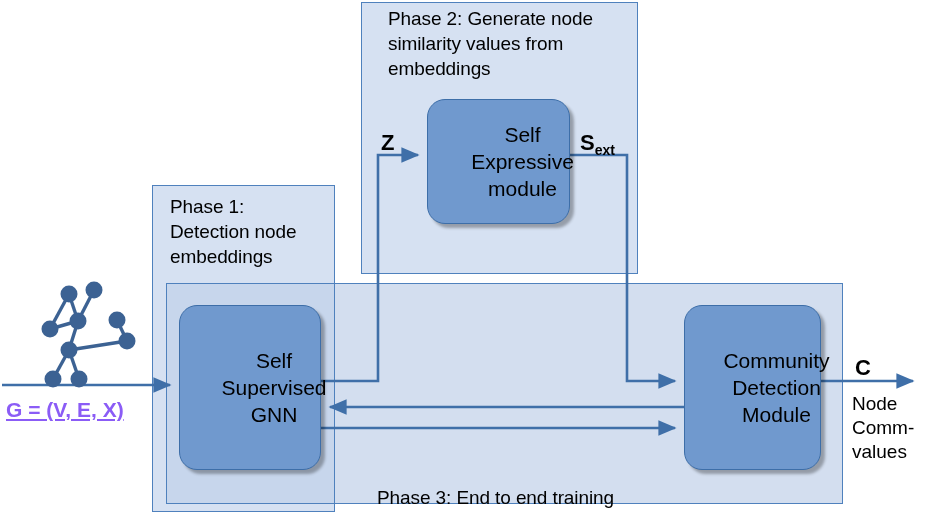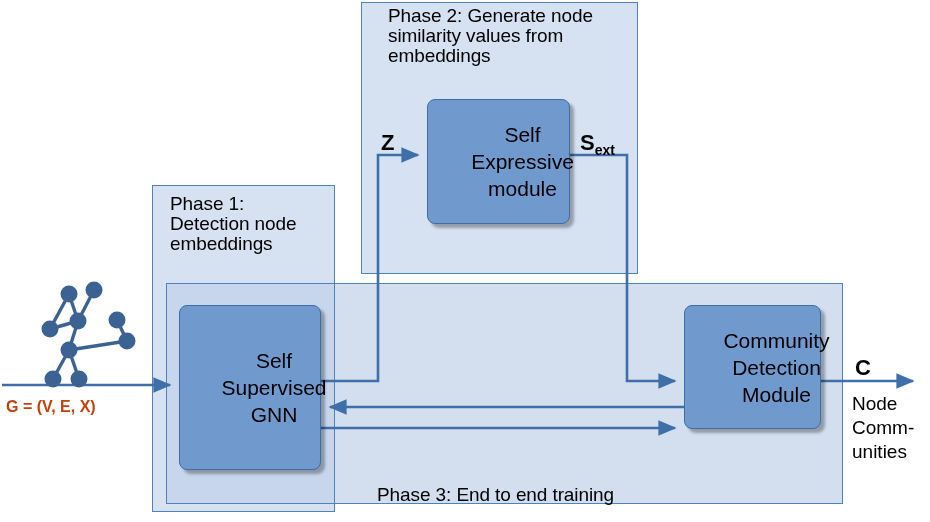--- a/index.html
+++ b/index.html
@@ -20,30 +20,30 @@
   .panel {
     position: absolute;
     box-sizing: border-box;
     background: #d6e1f2;
     border: 1.6px solid #4f81bd;
   }
   .panel-label {
     position: absolute;
     color: #000000;
     font-size: 19px;
-    line-height: 20px;
+    line-height: 25px;
     white-space: pre-line;
     letter-spacing: -0.1px;
   }
   .module {
     position: absolute;
     box-sizing: border-box;
     background: #7099ce;
     border: 1.4px solid #3d6ea8;
-    border-radius: 8px;
+    border-radius: 18px;
     box-shadow: 4px 4px 3px rgba(0,0,0,0.30);
     display: flex;
     align-items: center;
     justify-content: center;
     text-align: center;
     color: #000000;
     font-size: 21px;
     line-height: 27px;
     white-space: pre-line;
     padding-left: 48px;
@@ -62,24 +62,25 @@
   }
   .plain-label {
     position: absolute;
     color: #000000;
     font-size: 19px;
     line-height: 24px;
     white-space: pre-line;
   }
   .bold-label {
     position: absolute;
-    color: #c2410c;
-    font-size: 16px;
+    color: #8b5cf6;
+    font-size: 21px;
     font-weight: bold;
     white-space: nowrap;
+    text-decoration: underline;
   }
   svg.overlay {
     position: absolute;
     left: 0;
     top: 0;
     width: 930px;
     height: 522px;
     pointer-events: none;
   }
   svg.graphicon {
@@ -132,38 +133,38 @@
       <path d="M 821,381 L 913,381" marker-end="url(#arrowhead)"></path>
     </g>
   </svg>
 
   <div class="module" style="left:427px; top:99px; width:143px; height:125px;">Self
 Expressive
 module</div>
   <div class="module" style="left:179px; top:305px; width:142px; height:165px;">Self
 Supervised
 GNN</div>
-  <div class="module" style="left:684px; top:305px; width:137px; height:124px;">Community
+  <div class="module" style="left:684px; top:305px; width:137px; height:165px;">Community
 Detection
 Module</div>
 
   <div class="edge-label" style="left:381px; top:130px;">
     <span>Z</span>
   </div>
   <div class="edge-label" style="left:580px; top:130px;">
     <span>S</span><span class="sub">ext</span>
   </div>
   <div class="edge-label" style="left:855px; top:355px;">
     <span>C</span>
   </div>
 
   <div class="bold-label" style="left:6px; top:398px;">G = (V, E, X)</div>
   <div class="plain-label" style="left:852px; top:392px; width:78px;">Node
 Comm-
-unities</div>
+values</div>
 
   <svg class="graphicon" style="left:30px; top:280px;" width="120" height="112" viewBox="30 280 120 112">
     <g stroke="#3c6293" stroke-width="3.4" fill="none">
       <line x1="69" y1="294" x2="78" y2="321"></line>
       <line x1="69" y1="294" x2="50" y2="329"></line>
       <line x1="94" y1="290" x2="78" y2="321"></line>
       <line x1="78" y1="321" x2="50" y2="329"></line>
       <line x1="78" y1="321" x2="69" y2="350"></line>
       <line x1="117" y1="320" x2="127" y2="341"></line>
       <line x1="127" y1="341" x2="69" y2="350"></line>

